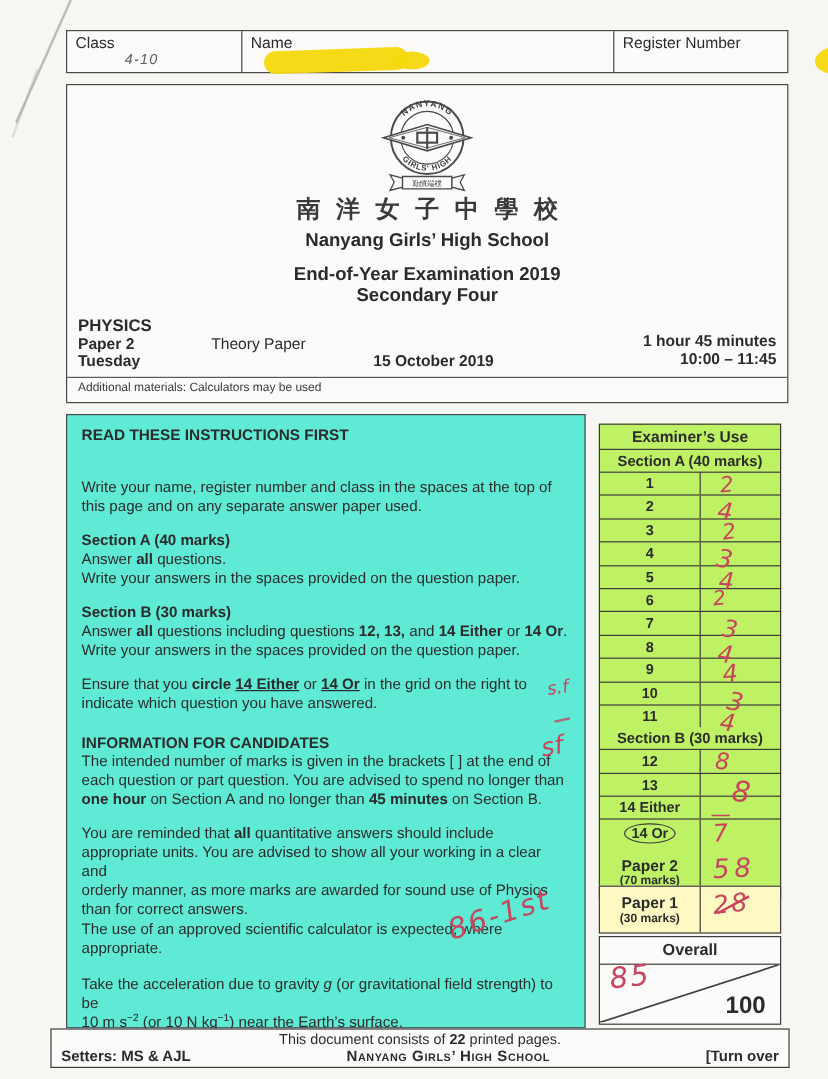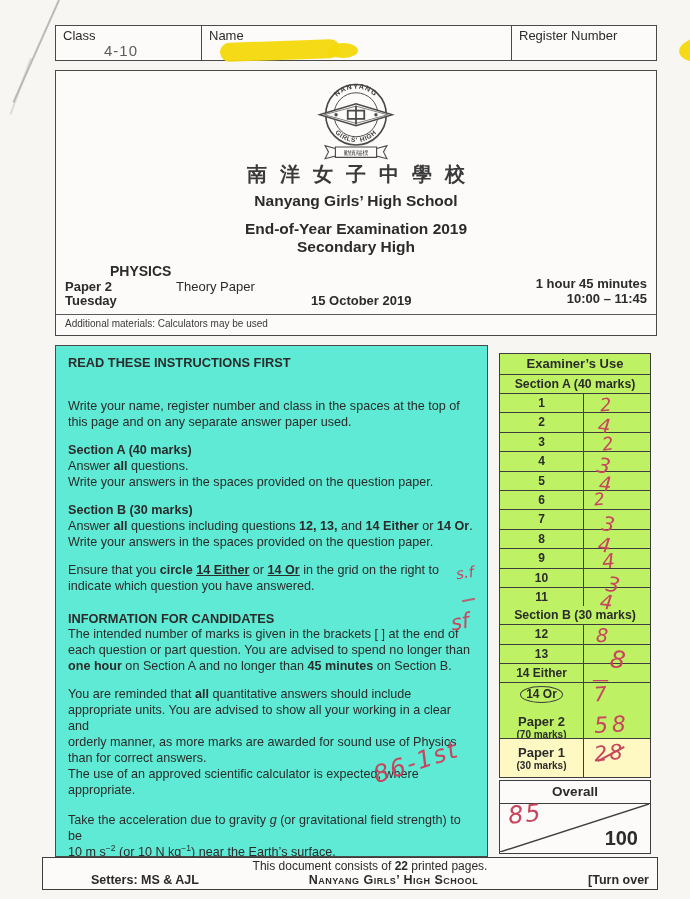--- a/index.html
+++ b/index.html
@@ -14,41 +14,41 @@
   .pencil{position:absolute;left:58px;top:0;width:2px;height:112px;background:#9a9a98;
           transform:rotate(24deg);transform-origin:top center;opacity:.65;}
   .pencil2{position:absolute;left:30px;top:58px;width:1.5px;height:60px;background:#b5b3ae;
           transform:rotate(20deg);transform-origin:top center;opacity:.4;}
   
   .idrow{position:absolute;left:55px;top:25px;width:602px;height:36px;display:flex;
          border:1.6px solid #4a4a4a;box-sizing:border-box;background:#fcfbf9;}
   .idcell{box-sizing:border-box;padding:2px 7px;font-size:13px;position:relative;}
   .idcell+.idcell{border-left:1.6px solid #4a4a4a;}
   .idcell.c1{width:145px;} .idcell.c2{width:145px;} .idcell.c3{flex:1;}
-  .hw-class{position:absolute;left:48px;top:16px;font-size:15px;color:#5c5c5c;
-            letter-spacing:1px;}
+  .hw-class{position:absolute;left:48px;top:16px;font-size:12px;color:#5c5c5c;
+            font-style:italic;letter-spacing:1px;}
   .hl{position:absolute;background:#f4d90b;opacity:.95;}
   .hl-reg{left:167px;top:11px;width:46px;height:25px;border-radius:50%;transform:rotate(-6deg);}
   .hl-name1{left:18px;top:15px;width:120px;height:19px;border-radius:10px;transform:rotate(-2deg);}
   .hl-name2{left:126px;top:17px;width:30px;height:15px;border-radius:50%;}
   
   .main-box{position:absolute;left:55px;top:70px;width:602px;height:266px;
             border:1.6px solid #4a4a4a;box-sizing:border-box;background:#fcfbf9;}
   .crest{position:absolute;top:8px;left:50%;transform:translateX(-50%);}
   .cn-name{position:absolute;top:90px;left:0;width:100%;text-align:center;
            font-family:"DejaVu Serif",serif;font-size:20px;font-weight:bold;
            letter-spacing:13px;padding-left:13px;box-sizing:border-box;color:#3a3a3a;}
   .school-name{position:absolute;top:121px;left:0;width:100%;text-align:center;
                font-size:15.5px;font-weight:bold;}
   .exam-title{position:absolute;top:149px;left:0;width:100%;text-align:center;
               font-size:15.5px;font-weight:bold;}
   .exam-level{position:absolute;top:167px;left:0;width:100%;text-align:center;
               font-size:15.5px;font-weight:bold;}
   .pi{position:absolute;font-size:13px;}
-  .pi-subject{left:9px;top:192px;font-weight:bold;font-size:14px;margin-left:45px;}
+  .pi-subject{left:9px;top:192px;font-weight:bold;font-size:14px;}
   .pi-paper{left:9px;top:208px;font-weight:bold;}
   .pi-type{left:120px;top:208px;}
   .pi-duration{right:9px;top:205px;font-weight:bold;text-align:right;}
   .pi-day{left:9px;top:222px;font-weight:bold;}
   .pi-date{left:255px;top:222px;font-weight:bold;}
   .pi-time{right:9px;top:220px;font-weight:bold;text-align:right;}
   .pi-rule{position:absolute;left:0;right:0;top:243px;border-top:1.2px solid #5a5a5a;}
   .pi-additional{left:9px;top:247px;font-size:10px;color:#3a3a3a;}
   
   .instr{position:absolute;left:55px;top:345px;width:433px;height:512px;
@@ -87,21 +87,21 @@
          transform:rotate(-28deg);left:12px;top:14px;z-index:6;}
   
   .overall-box{position:absolute;left:499px;top:780px;width:152px;height:74px;
                border:1.7px solid #3d3d3d;background:#fcfbf9;box-sizing:border-box;}
   .overall-head{height:22px;line-height:22px;text-align:center;font-weight:bold;
                 font-size:13.5px;border-bottom:1.4px solid #3d3d3d;}
   .overall-body{position:relative;height:48px;}
   .overall-total{position:absolute;right:12px;bottom:2px;font-size:20px;font-weight:bold;}
   
   .footer{position:absolute;left:42px;top:857px;width:616px;height:33px;
-          border:1.4px solid #3d3d3d;box-sizing:border-box;background:#fcfbf9;padding-left:40px;}
+          border:1.4px solid #3d3d3d;box-sizing:border-box;background:#fcfbf9;}
   .footer .line1{text-align:center;font-size:12px;margin-top:1px;}
   .footer .line2{display:flex;justify-content:space-between;align-items:baseline;
                  padding:0 8px;margin-top:0;}
   .footer .setters{font-weight:bold;font-size:12.5px;}
   .footer .fschool{font-variant:small-caps;font-weight:bold;font-size:12.5px;letter-spacing:.5px;}
   .footer .turnover{font-weight:bold;font-size:12.5px;}
   
   .ann-sf1{left:456px;top:566px;font-size:15px;transform:rotate(-8deg);}
   .ann-dash{position:absolute;left:462px;top:599px;width:13px;height:2px;background:#c8455e;
             transform:rotate(-12deg);opacity:.8;z-index:5;}
@@ -153,21 +153,21 @@
     <g stroke="#4a4a4a" stroke-width="1.6" fill="#fcfbf9">
       <path d="M 45 99 L 105 99 L 105 114 L 45 114 Z"></path>
       <path d="M 45 101 L 30 97 L 35 106 L 30 116 L 45 112 Z"></path>
       <path d="M 105 101 L 120 97 L 115 106 L 120 116 L 105 112 Z"></path>
     </g>
     <text x="75" y="110" font-size="9" text-anchor="middle" fill="#3d3d3d" font-family="DejaVu Serif,serif">勤慎端樸</text>
   </svg>
   <div class="cn-name">南洋女子中學校</div>
   <div class="school-name">Nanyang Girls’ High School</div>
   <div class="exam-title">End-of-Year Examination 2019</div>
-  <div class="exam-level">Secondary High</div>
+  <div class="exam-level">Secondary Four</div>
 
   <span class="pi pi-subject">PHYSICS</span>
   <span class="pi pi-paper">Paper 2</span>
   <span class="pi pi-type">Theory Paper</span>
   <span class="pi pi-duration">1 hour 45 minutes</span>
   <span class="pi pi-day">Tuesday</span>
   <span class="pi pi-date">15 October 2019</span>
   <span class="pi pi-time">10:00 – 11:45</span>
   <div class="pi-rule"></div>
   <span class="pi pi-additional">Additional materials: Calculators may be used</span>

